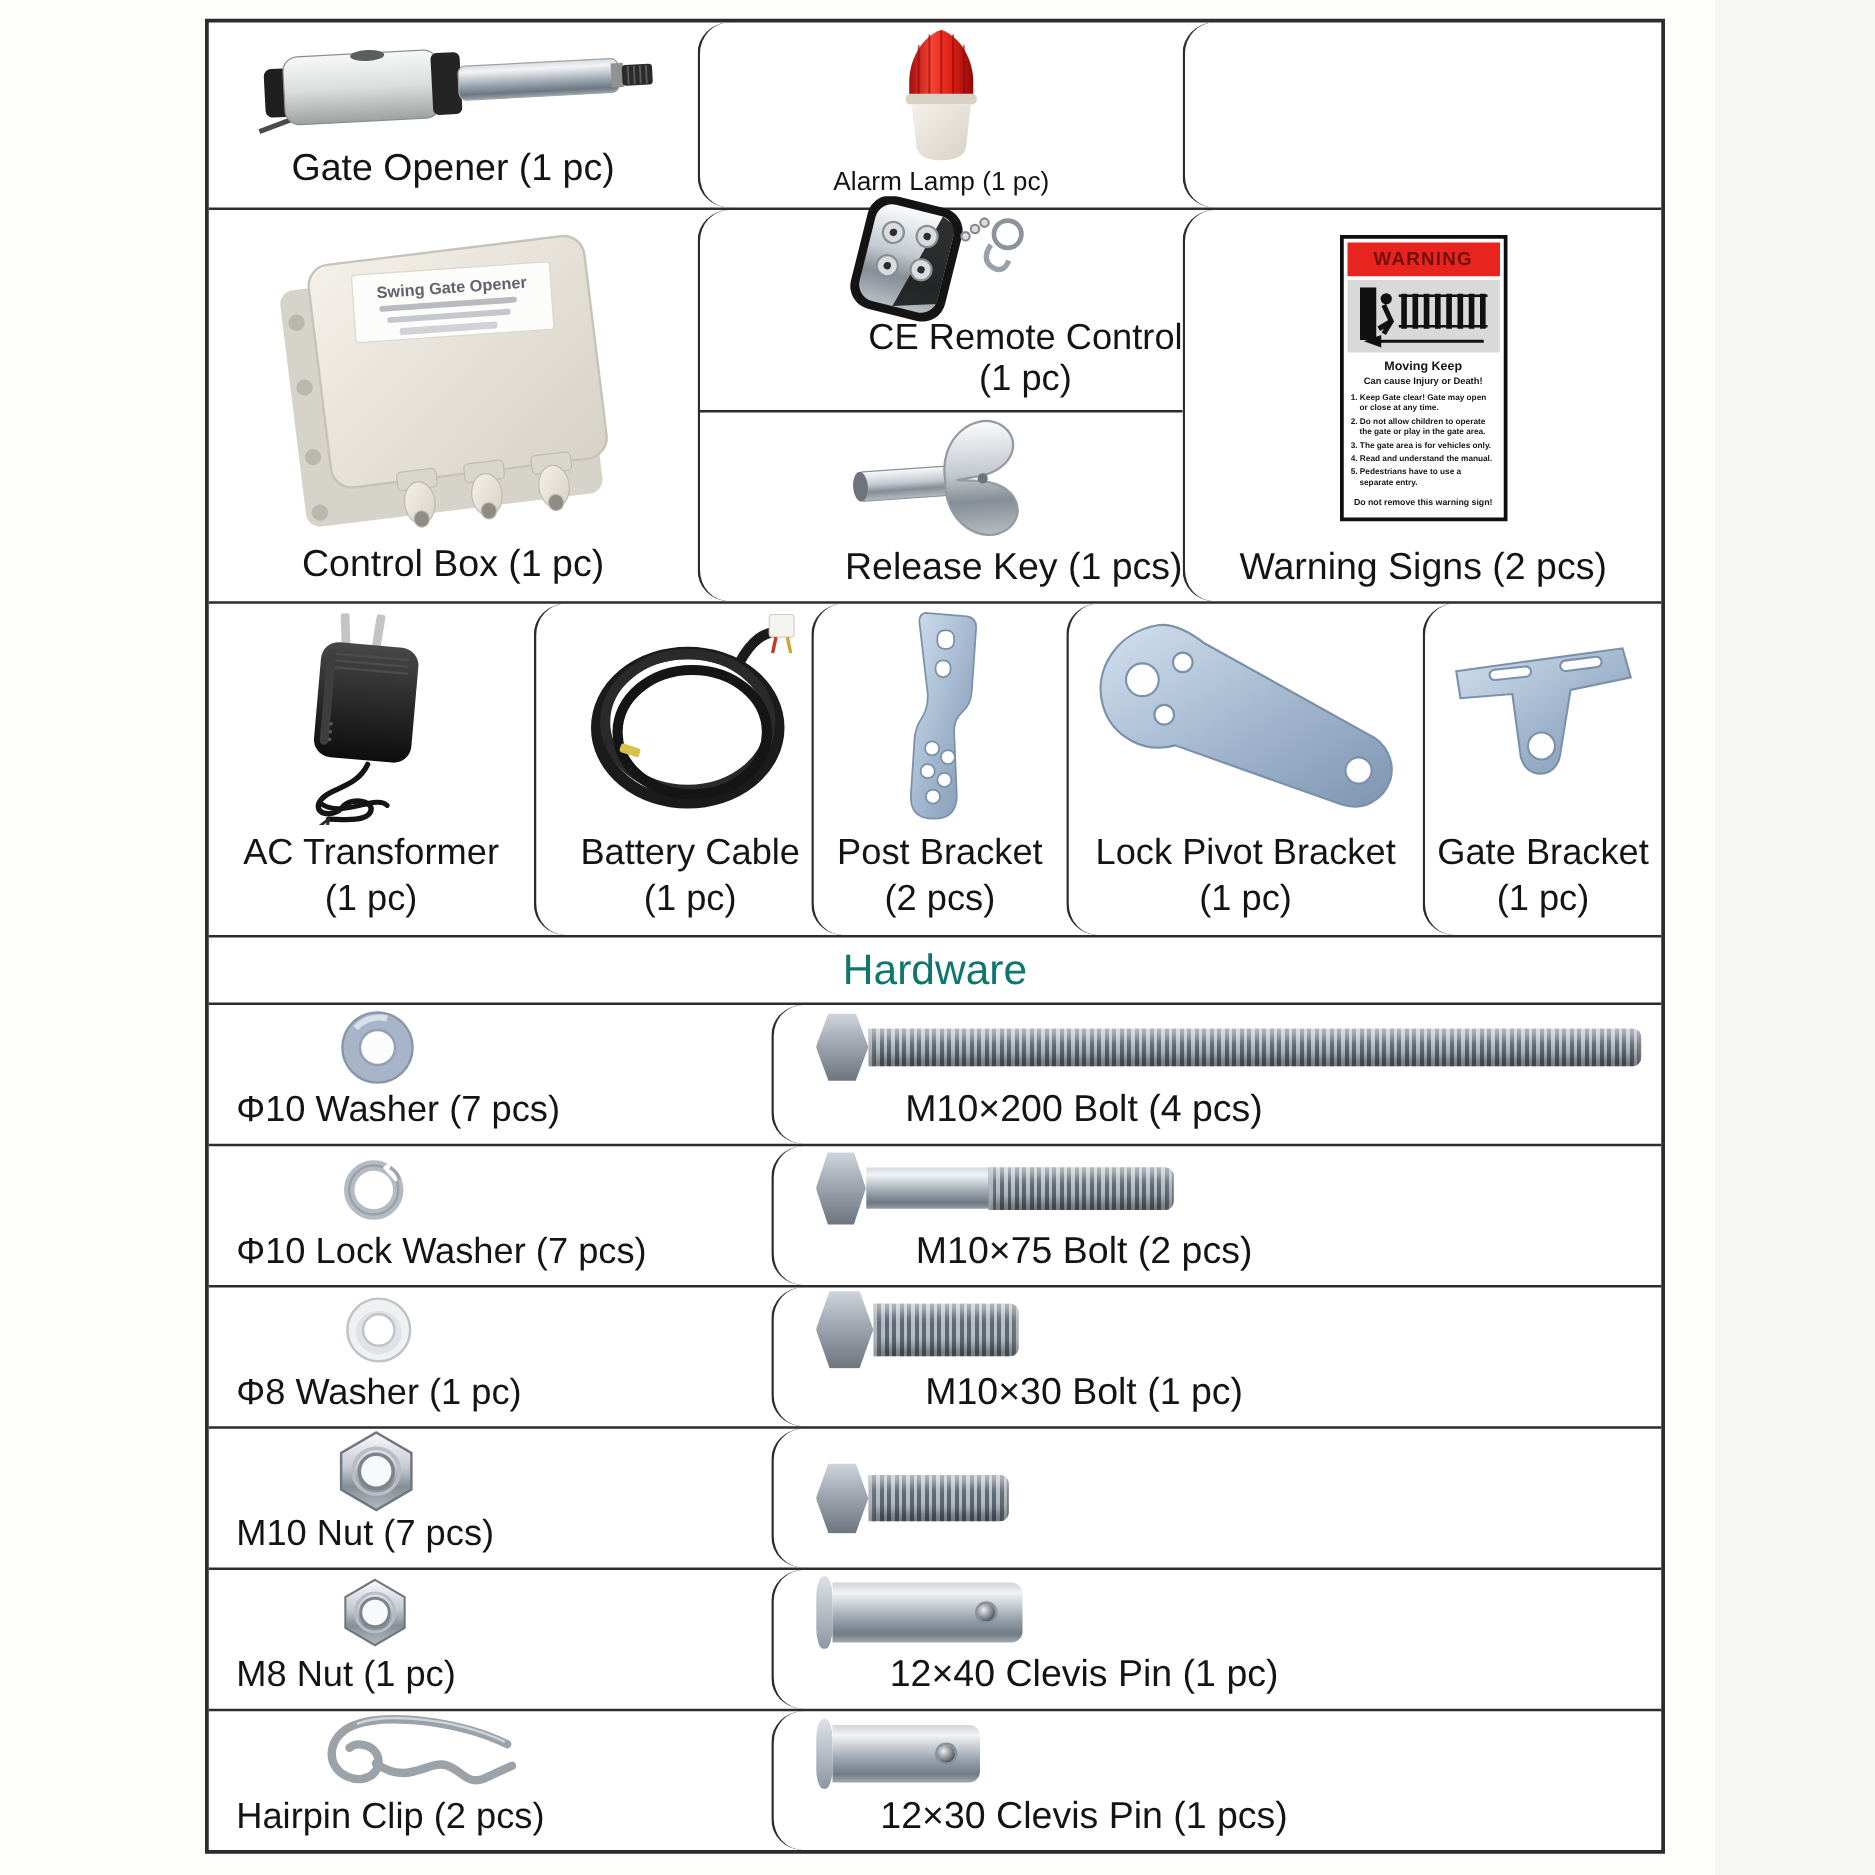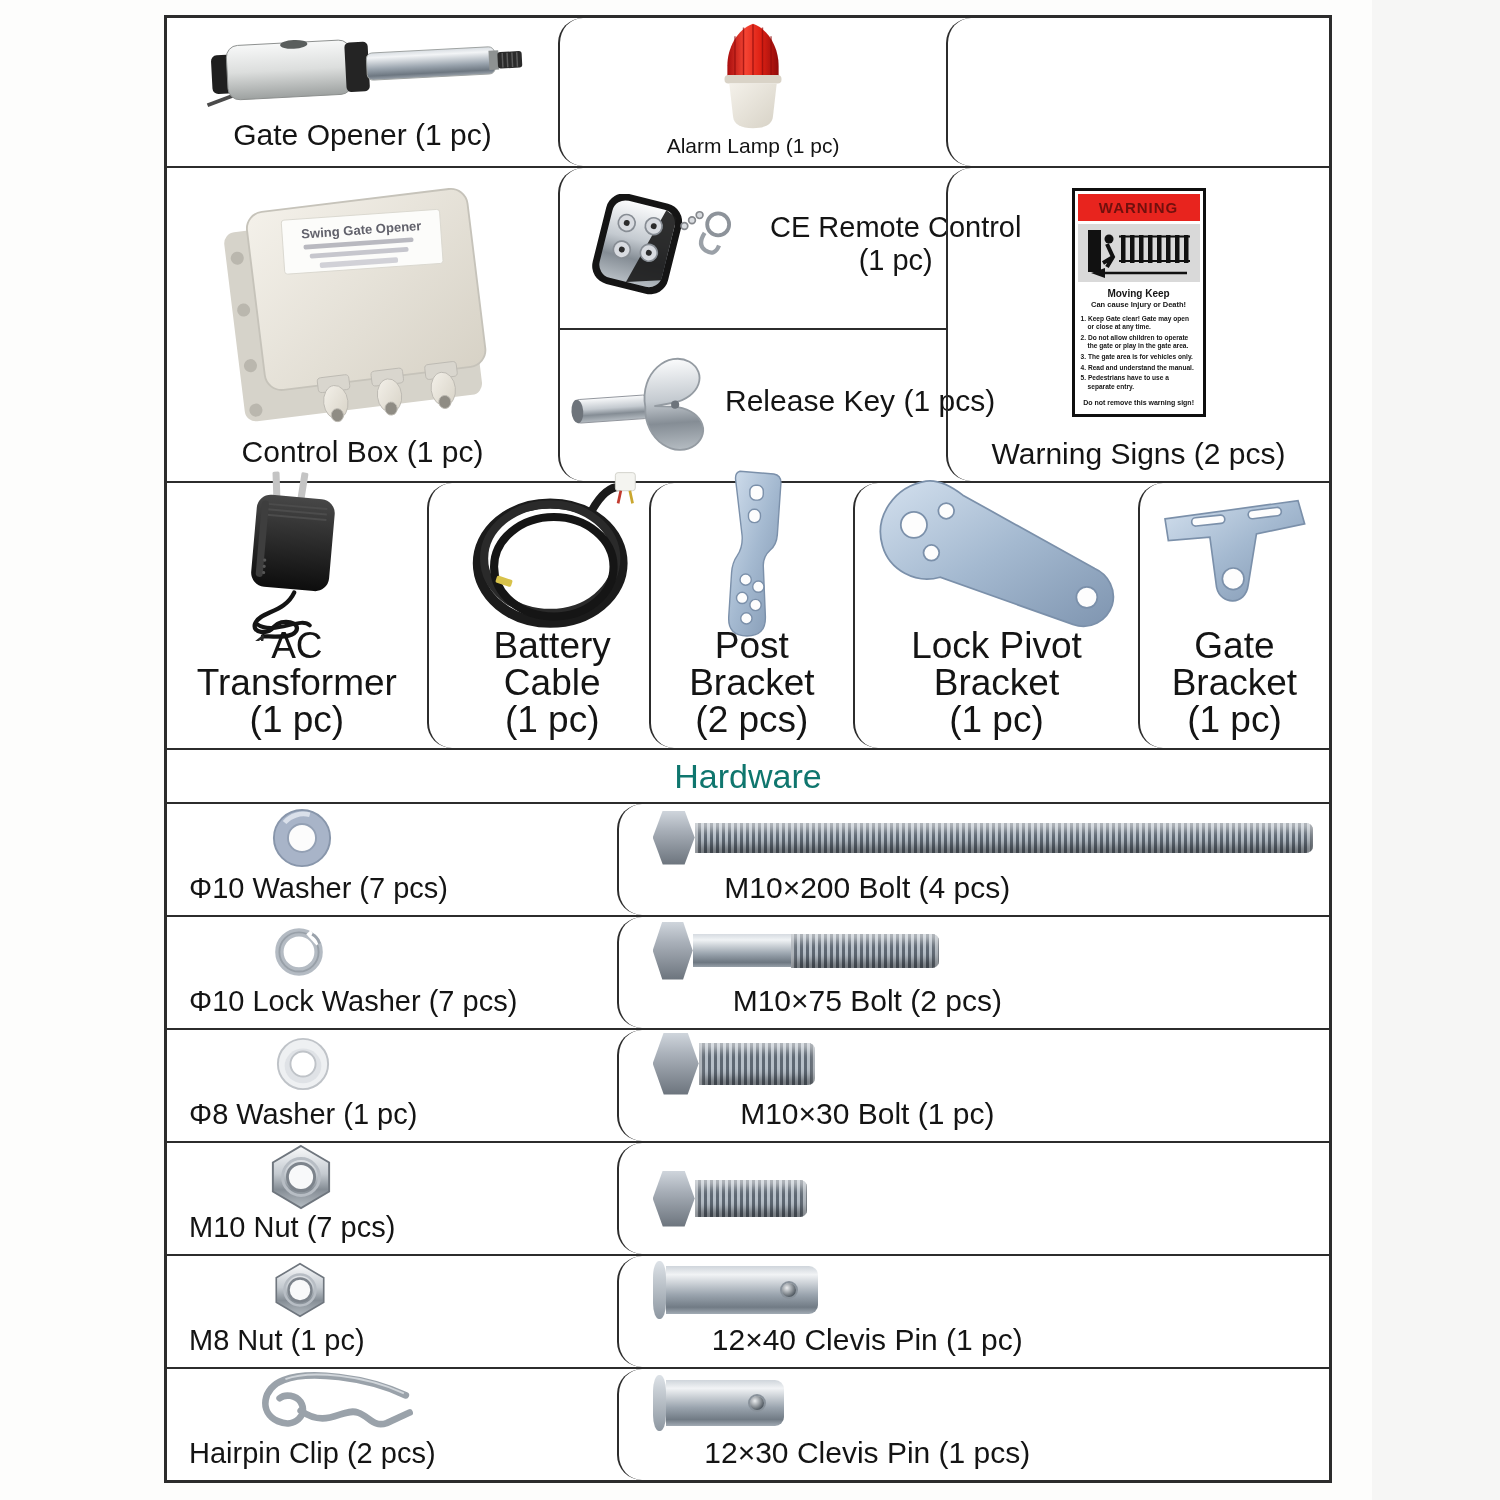--- a/index.html
+++ b/index.html
@@ -14,23 +14,23 @@
   .r3{height:267px;}
   .hwhead{height:52px;display:flex;align-items:center;justify-content:center;}
   .hwrow{flex:1;}
   .w1{width:33.65%;} .w2{width:33.4%;} .w3{flex:1;}
   .r3w1{width:22.35%;} .r3w2{width:19.1%;padding-left:27px;} .r3w3{width:17.6%;} .r3w4{width:24.5%;} .r3w5{flex:1;}
   .hwl{width:38.7%;} .hwr{flex:1;}
   .fig{flex:1;display:flex;align-items:center;justify-content:center;width:100%;min-height:0;box-sizing:border-box;}
   .lbl{color:#141414;white-space:nowrap;}
   .lbl-big{font-size:30px;margin-bottom:14px;}
   .lbl-sm{font-size:21px;margin-bottom:8px;}
-  .lbl2{font-size:37px;line-height:37px;text-align:center;margin-bottom:10px;}
+  .lbl2{font-size:29px;line-height:37px;text-align:center;margin-bottom:10px;}
   .hwtitle{font-size:34px;color:#0f766e;}
-  .sub{width:100%;box-sizing:border-box;display:flex;flex-direction:row;align-items:center;min-height:0;}
+  .sub{width:100%;box-sizing:border-box;display:flex;flex-direction:column;align-items:flex-end;min-height:0;}
   .sub-top{height:160px;}
   .sub-bot{flex:1;border-top:2px solid #2c2c2c;}
   .lbl-2line{font-size:29px;line-height:33px;text-align:center;margin-bottom:8px;}
   
   .wsign{width:134px;border:3px solid #0f0f0f;background:#fff;box-sizing:border-box;}
   .wsign-head{background:#e8241e;color:#70100d;font-weight:bold;font-size:15px;letter-spacing:1px;text-align:center;padding:5px 0;margin:3px;}
   .wsign-picto{margin:0 3px;background:#d9d9d9;height:58px;display:flex;align-items:center;justify-content:center;}
   .wsign-body{padding:6px 6px 8px 6px;}
   .wsign-title{font-size:10px;font-weight:bold;text-align:center;}
   .wsign-sub{font-size:7.5px;font-weight:bold;text-align:center;margin-top:1px;}

